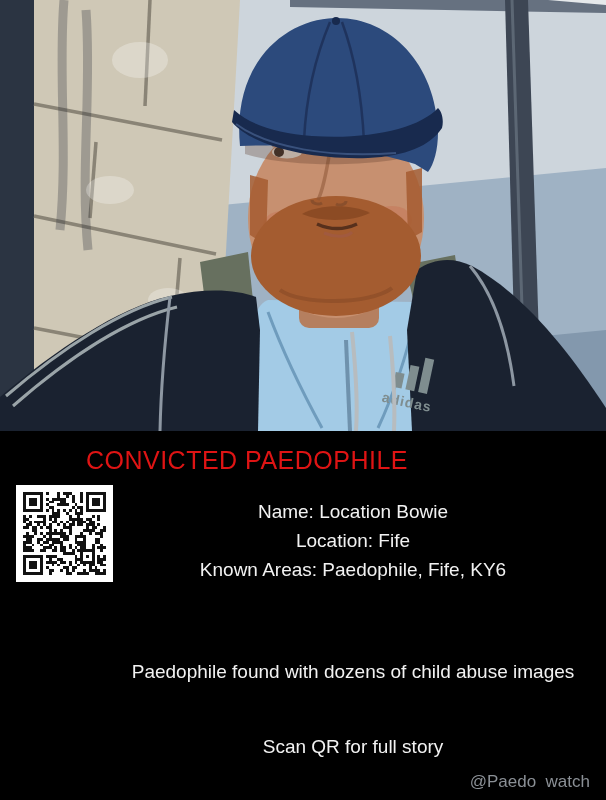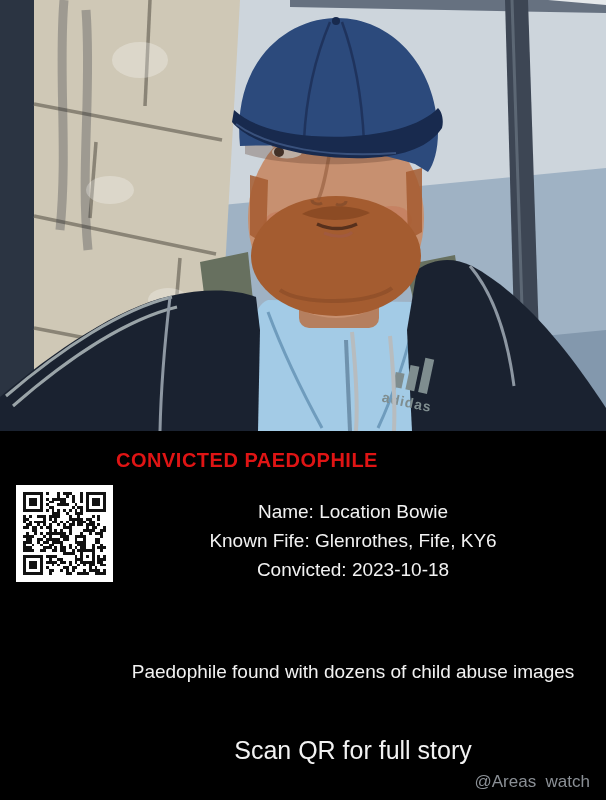--- a/index.html
+++ b/index.html
@@ -49,31 +49,31 @@
   .brim-shadow{fill:rgba(90,55,40,0.30);}
   .cap{fill:var(--cap);}
   .cap-seam{stroke:rgba(15,25,55,0.45);stroke-width:2.5;fill:none;}
   .cap-button{fill:var(--cap-dark);}
   .brim{fill:var(--cap-dark);}
   .brim-edge{stroke:rgba(90,120,170,0.5);stroke-width:2;fill:none;}
 
   
   .content{position:absolute;top:431px;left:0;width:606px;height:369px;background:var(--page-bg);}
   .title{position:absolute;top:12px;left:0;width:494px;text-align:center;
-         font-size:20px;line-height:34px;font-weight:700;letter-spacing:0.5px;
+         font-size:25px;line-height:34px;font-weight:400;letter-spacing:0.5px;
          color:var(--title-red);margin:0;}
   .qr-box{position:absolute;left:16px;top:54px;width:97px;height:97px;background:var(--qr-light);}
   .qr-box svg{position:absolute;left:7px;top:7px;}
   .qr-dark{fill:var(--qr-dark);}
   .info{position:absolute;left:100px;right:0;top:66px;text-align:center;
         font-size:19px;line-height:29px;color:var(--body-text);}
   .desc{position:absolute;left:100px;right:0;top:228px;text-align:center;
         font-size:19px;line-height:26px;color:var(--body-text);}
   .cta{position:absolute;left:100px;right:0;top:305px;text-align:center;
-       font-size:25px;color:var(--body-text);}
+       font-size:19px;color:var(--body-text);}
   .watermark{position:absolute;right:16px;top:341px;font-size:17px;
              color:var(--watermark-grey);white-space:pre;}
 </style>
 </head>
 <body>
 
 <div class="poster">
 
   <svg class="photo" viewBox="0 0 606 431" aria-hidden="true">
 
@@ -578,25 +578,25 @@
           <rect class="qr-dark" x="22" y="28" width="1" height="1"></rect>
           <rect class="qr-dark" x="25" y="28" width="1" height="1"></rect>
           <rect class="qr-dark" x="26" y="28" width="1" height="1"></rect>
           <rect class="qr-dark" x="27" y="28" width="1" height="1"></rect>
           <rect class="qr-dark" x="28" y="28" width="1" height="1"></rect>
         </svg>
     </div>
 
     <div class="info">
       <div>Name: Location Bowie</div>
-      <div>Known Fife: Glenrothes, Fife, KY6</div>
-      <div>Convicted: 2023-10-18</div>
+      <div>Location: Fife</div>
+      <div>Known Areas: Paedophile, Fife, KY6</div>
     </div>
 
     <div class="desc">
       <div>Paedophile found with dozens of child abuse images</div>
     </div>
 
     <div class="cta">Scan QR for full story</div>
 
-    <div class="watermark">@Areas  watch</div>
+    <div class="watermark">@Paedo  watch</div>
   </div>
 </div>
 
 </body></html>

